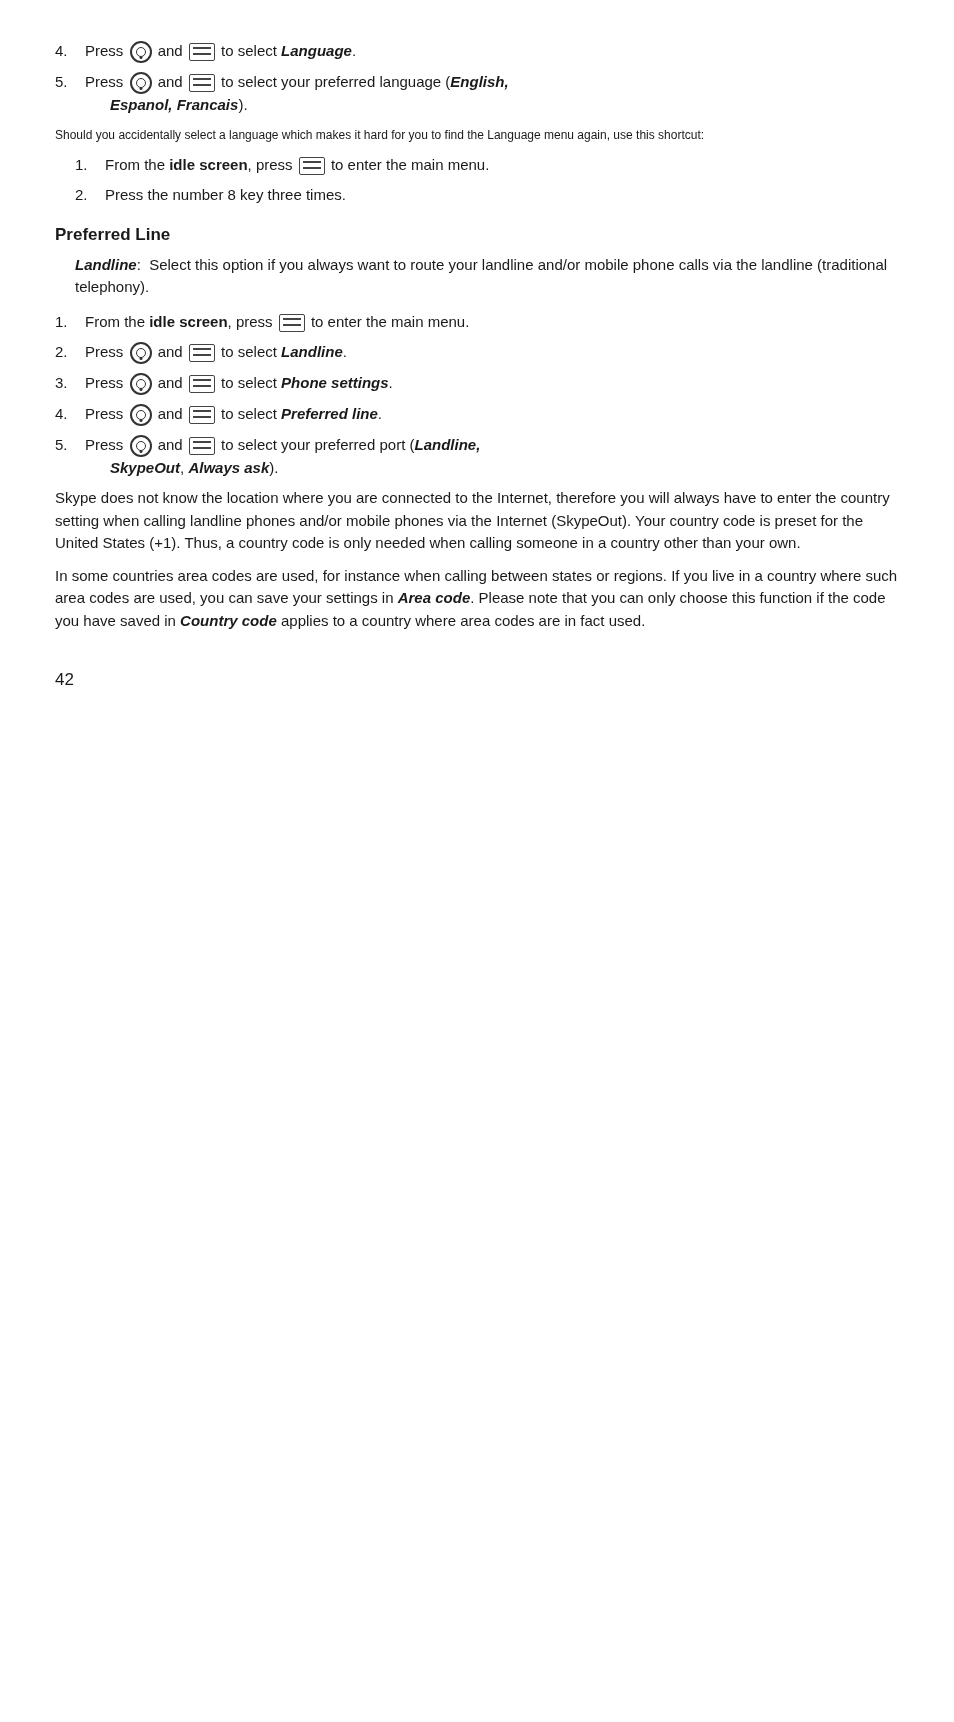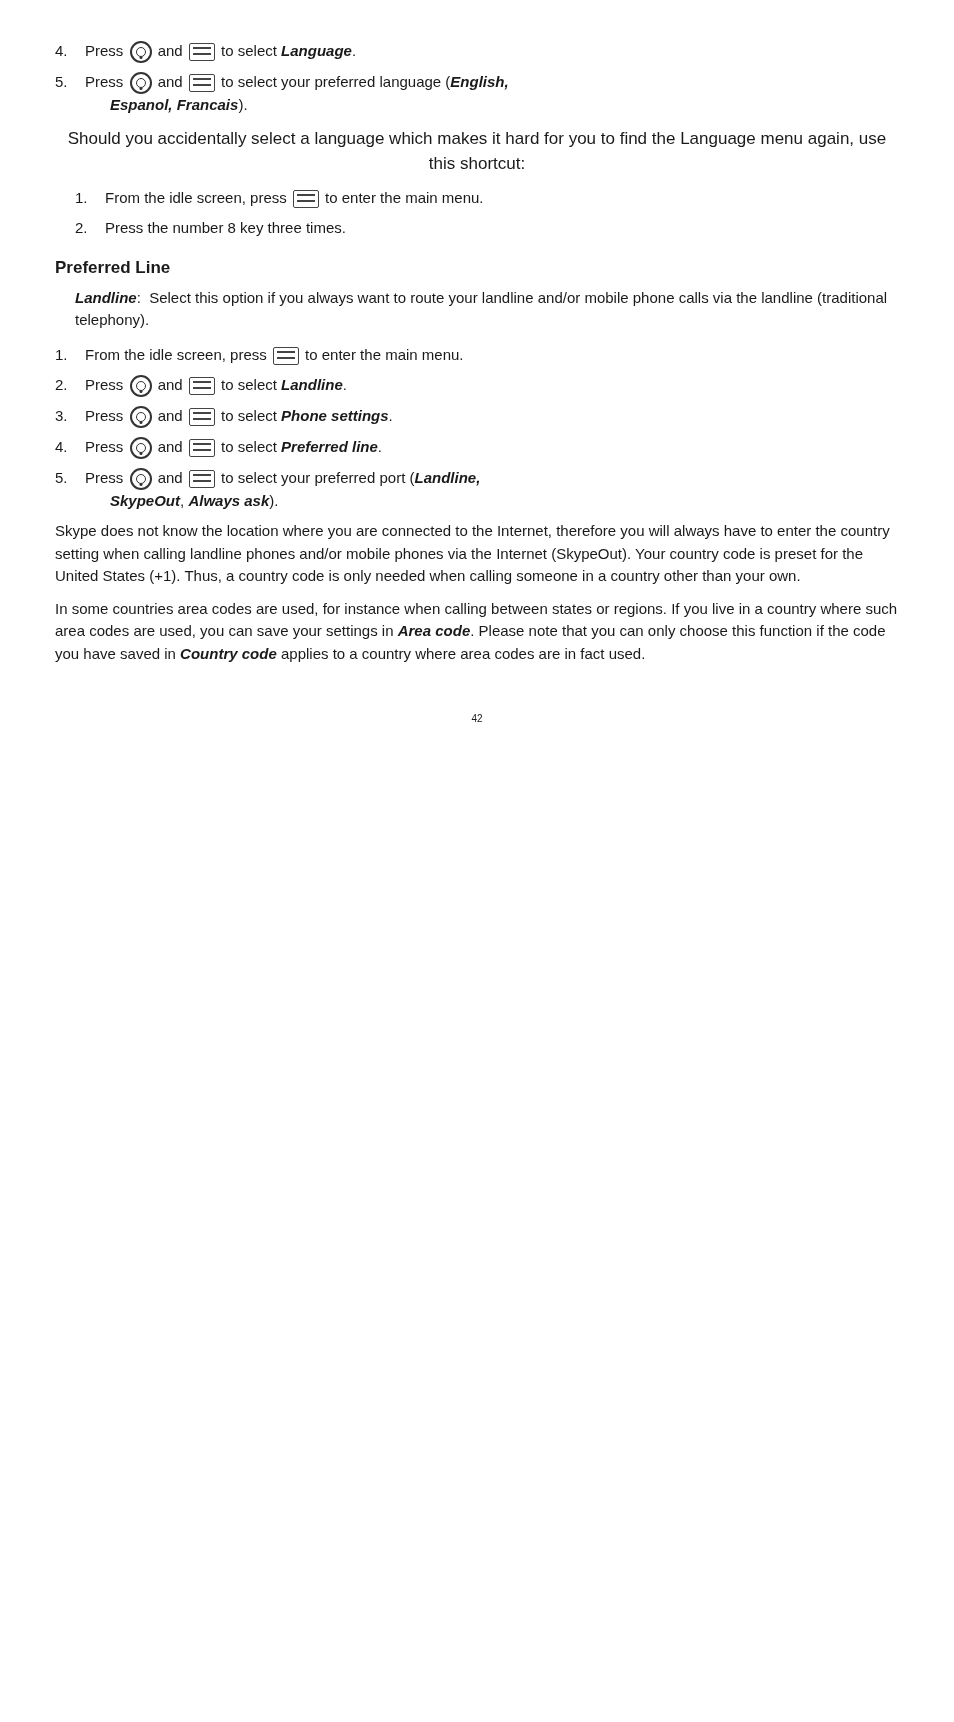--- a/index.html
+++ b/index.html
@@ -51,21 +51,21 @@
       font-size: 15px;
       line-height: 1.5;
     }
 
     .bold-italic {
       font-weight: bold;
       font-style: italic;
     }
 
     .bold {
-      font-weight: normal;
+      font-weight: bold;
     }
 
     .icon-nav {
       display: inline-block;
       width: 22px;
       height: 22px;
       border-radius: 50%;
       border: 2px solid #333;
       position: relative;
       vertical-align: middle;
@@ -130,34 +130,32 @@
     .definition-item {
       margin-bottom: 14px;
       margin-left: 20px;
     }
 
     .definition-term {
       font-weight: bold;
     }
 
     .page-number {
-      text-align: center;
-      margin-top: 47px;
-      font-size: 10px;
+      margin-top: 36px;
+      font-size: 17px;
     }
 
     .indent-list {
       margin-left: 20px;
     }
 
     .shortcut-note {
       margin: 10px 0;
-      font-size: 17px;
+      font-size: 12px;
       line-height: 1.5;
-      text-align: center;
     }
   </style>
 </head>
 <body>
 
 <div class="page-content">
 
   <div class="numbered-item">
     <span class="num">4.</span>
     <span class="text">

